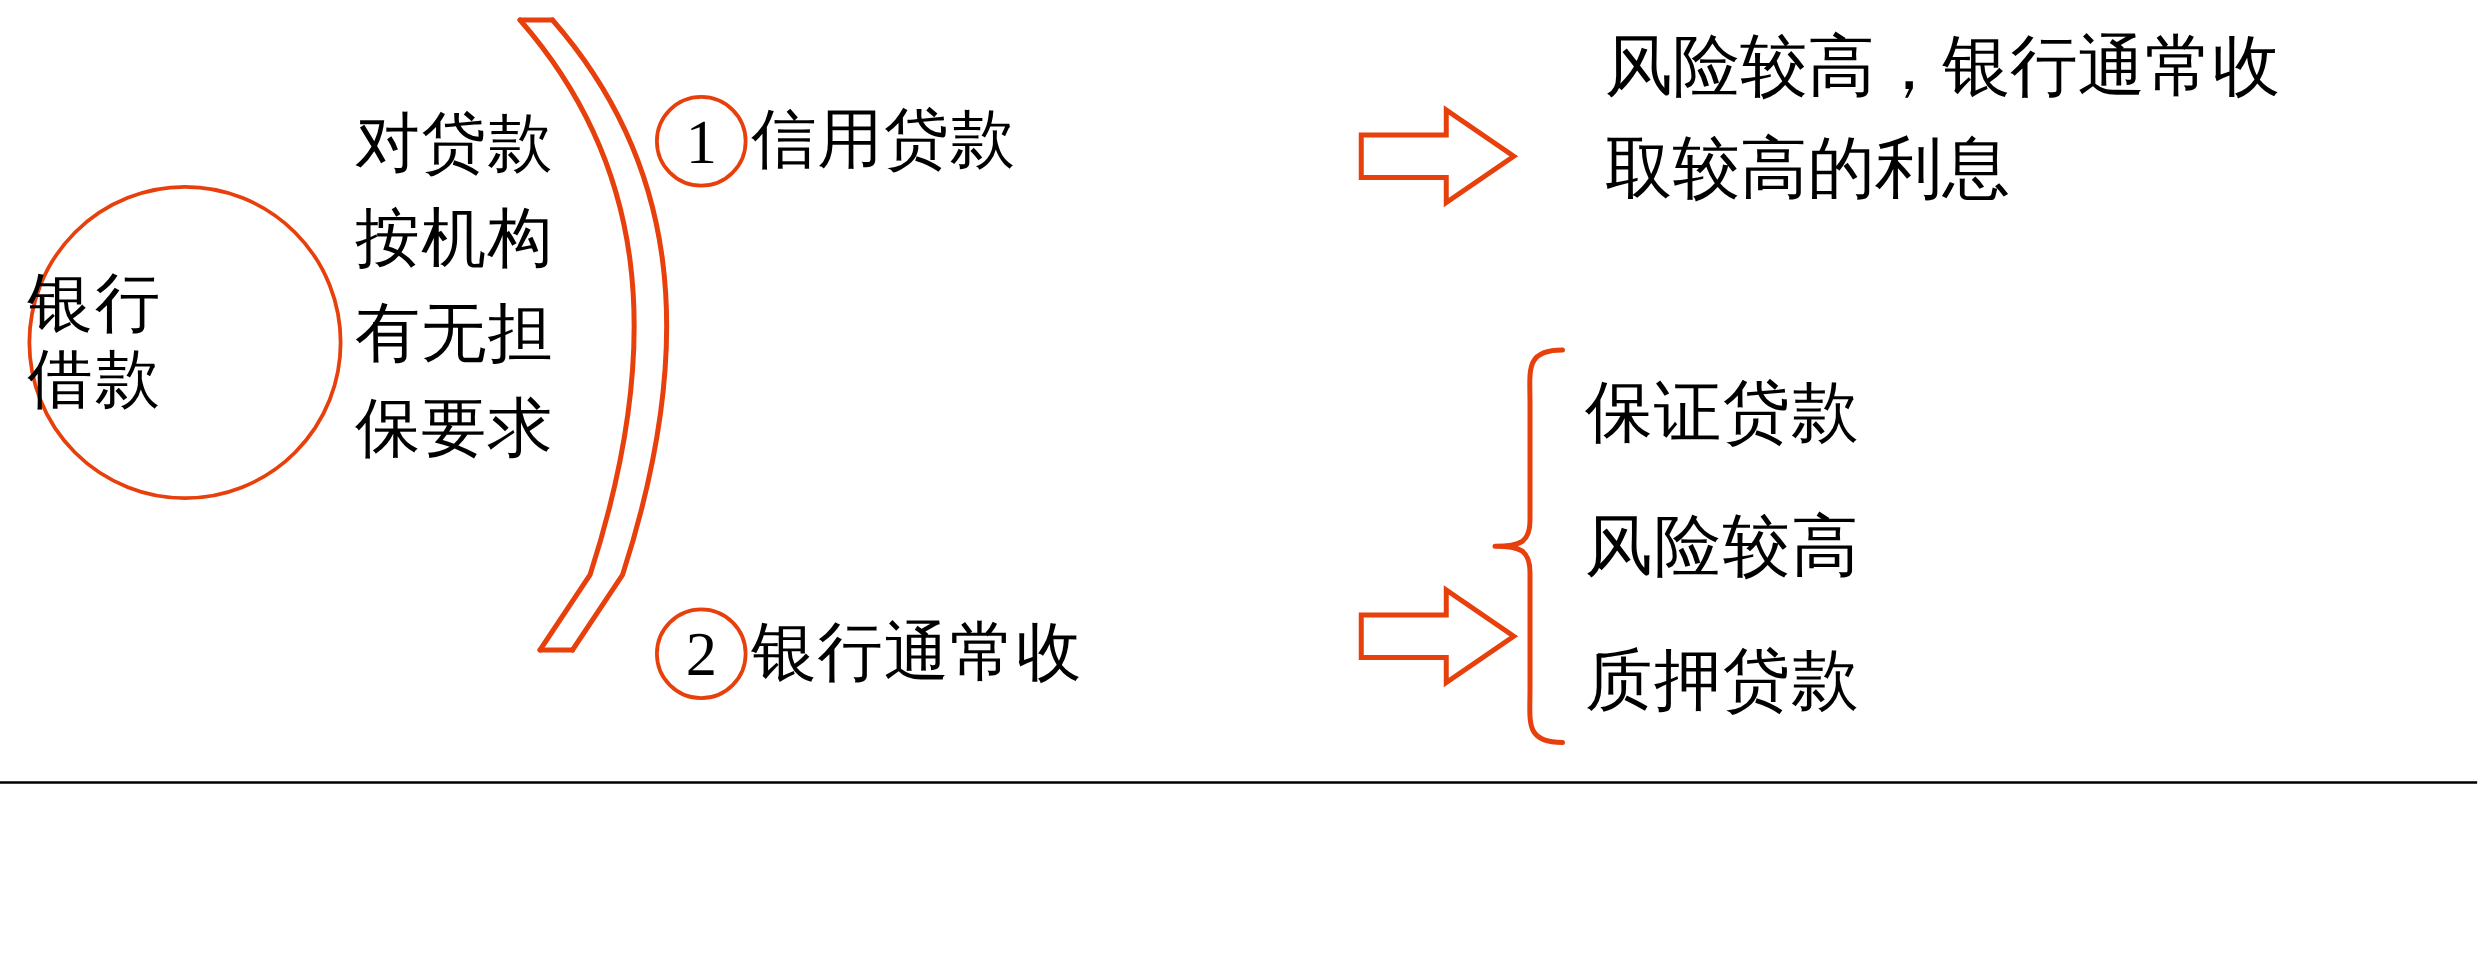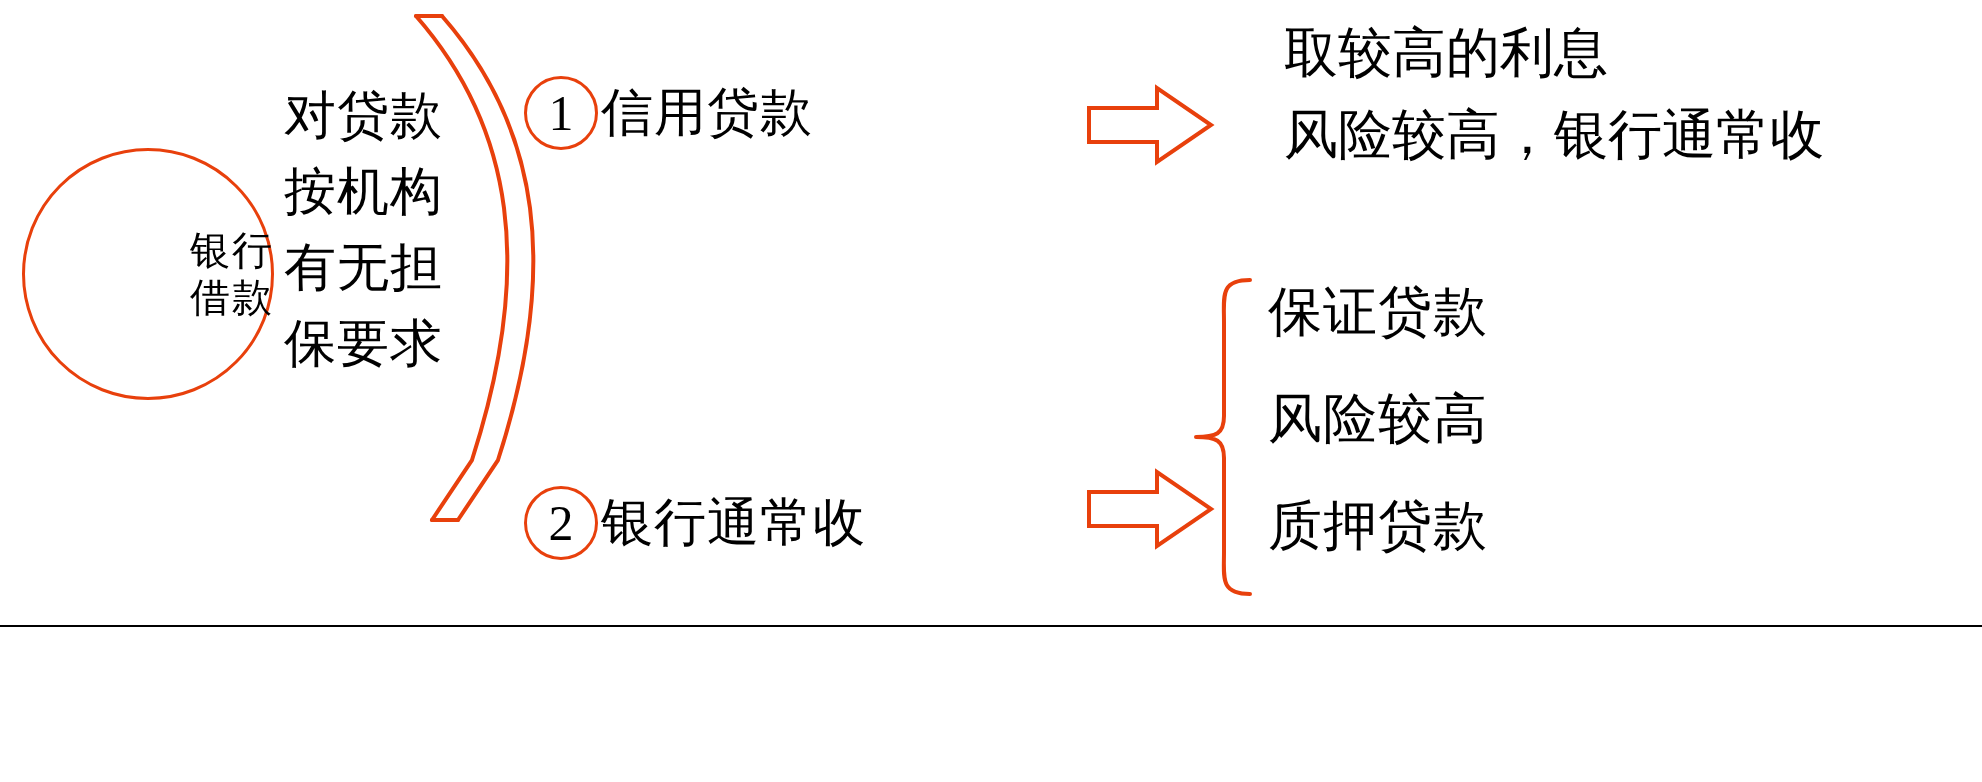--- a/index.html
+++ b/index.html
@@ -32,23 +32,23 @@
     inset: 0;
     border: 3px solid var(--accent);
     border-radius: 50%;
     box-sizing: border-box;
   }
   #source-node .label {
     position: absolute;
     inset: 0;
     display: flex;
     flex-direction: column;
-    align-items: flex-end;
+    align-items: flex-start;
     justify-content: center;
-    font-size: 40px;
+    font-size: 52px;
     line-height: 1.18;
     letter-spacing: 2px;
     white-space: nowrap;
   }
 
   
   #criterion-text {
     left: 284px;
     top: 78px;
     width: 180px;
@@ -113,21 +113,21 @@
   #subtypes-brace {
     left: 1190px;
     top: 276px;
     width: 70px;
     height: 322px;
   }
 
   
   #subtype-list {
     left: 1268px;
-    top: 258px;
+    top: 276px;
     width: 420px;
     font-size: 54px;
     line-height: 1;
     letter-spacing: 1px;
   }
   #subtype-list .subtype-item {
     height: 107px;
     display: flex;
     align-items: center;
     white-space: nowrap;
@@ -174,22 +174,22 @@
       <span>1</span>
     </div>
     <div class="branch-label">信用贷款</div>
   </div>
 
   <svg class="abs block-arrow" id="arrow-1" viewBox="0 0 130 86">
     <polygon points="4,26 72,26 72,6 126,43 72,80 72,60 4,60" fill="none" stroke="#E8400C" stroke-width="4" stroke-linejoin="miter"></polygon>
   </svg>
 
   <div class="abs" id="outcome-1">
+    <div>风险较高，银行通常收</div>
     <div>取较高的利息</div>
-    <div>风险较高，银行通常收</div>
   </div>
 
   <div class="branch-row" id="branch-2">
     <div class="num-badge">
       <span>2</span>
     </div>
     <div class="branch-label">银行通常收</div>
   </div>
 
   <svg class="abs block-arrow" id="arrow-2" viewBox="0 0 130 86">

